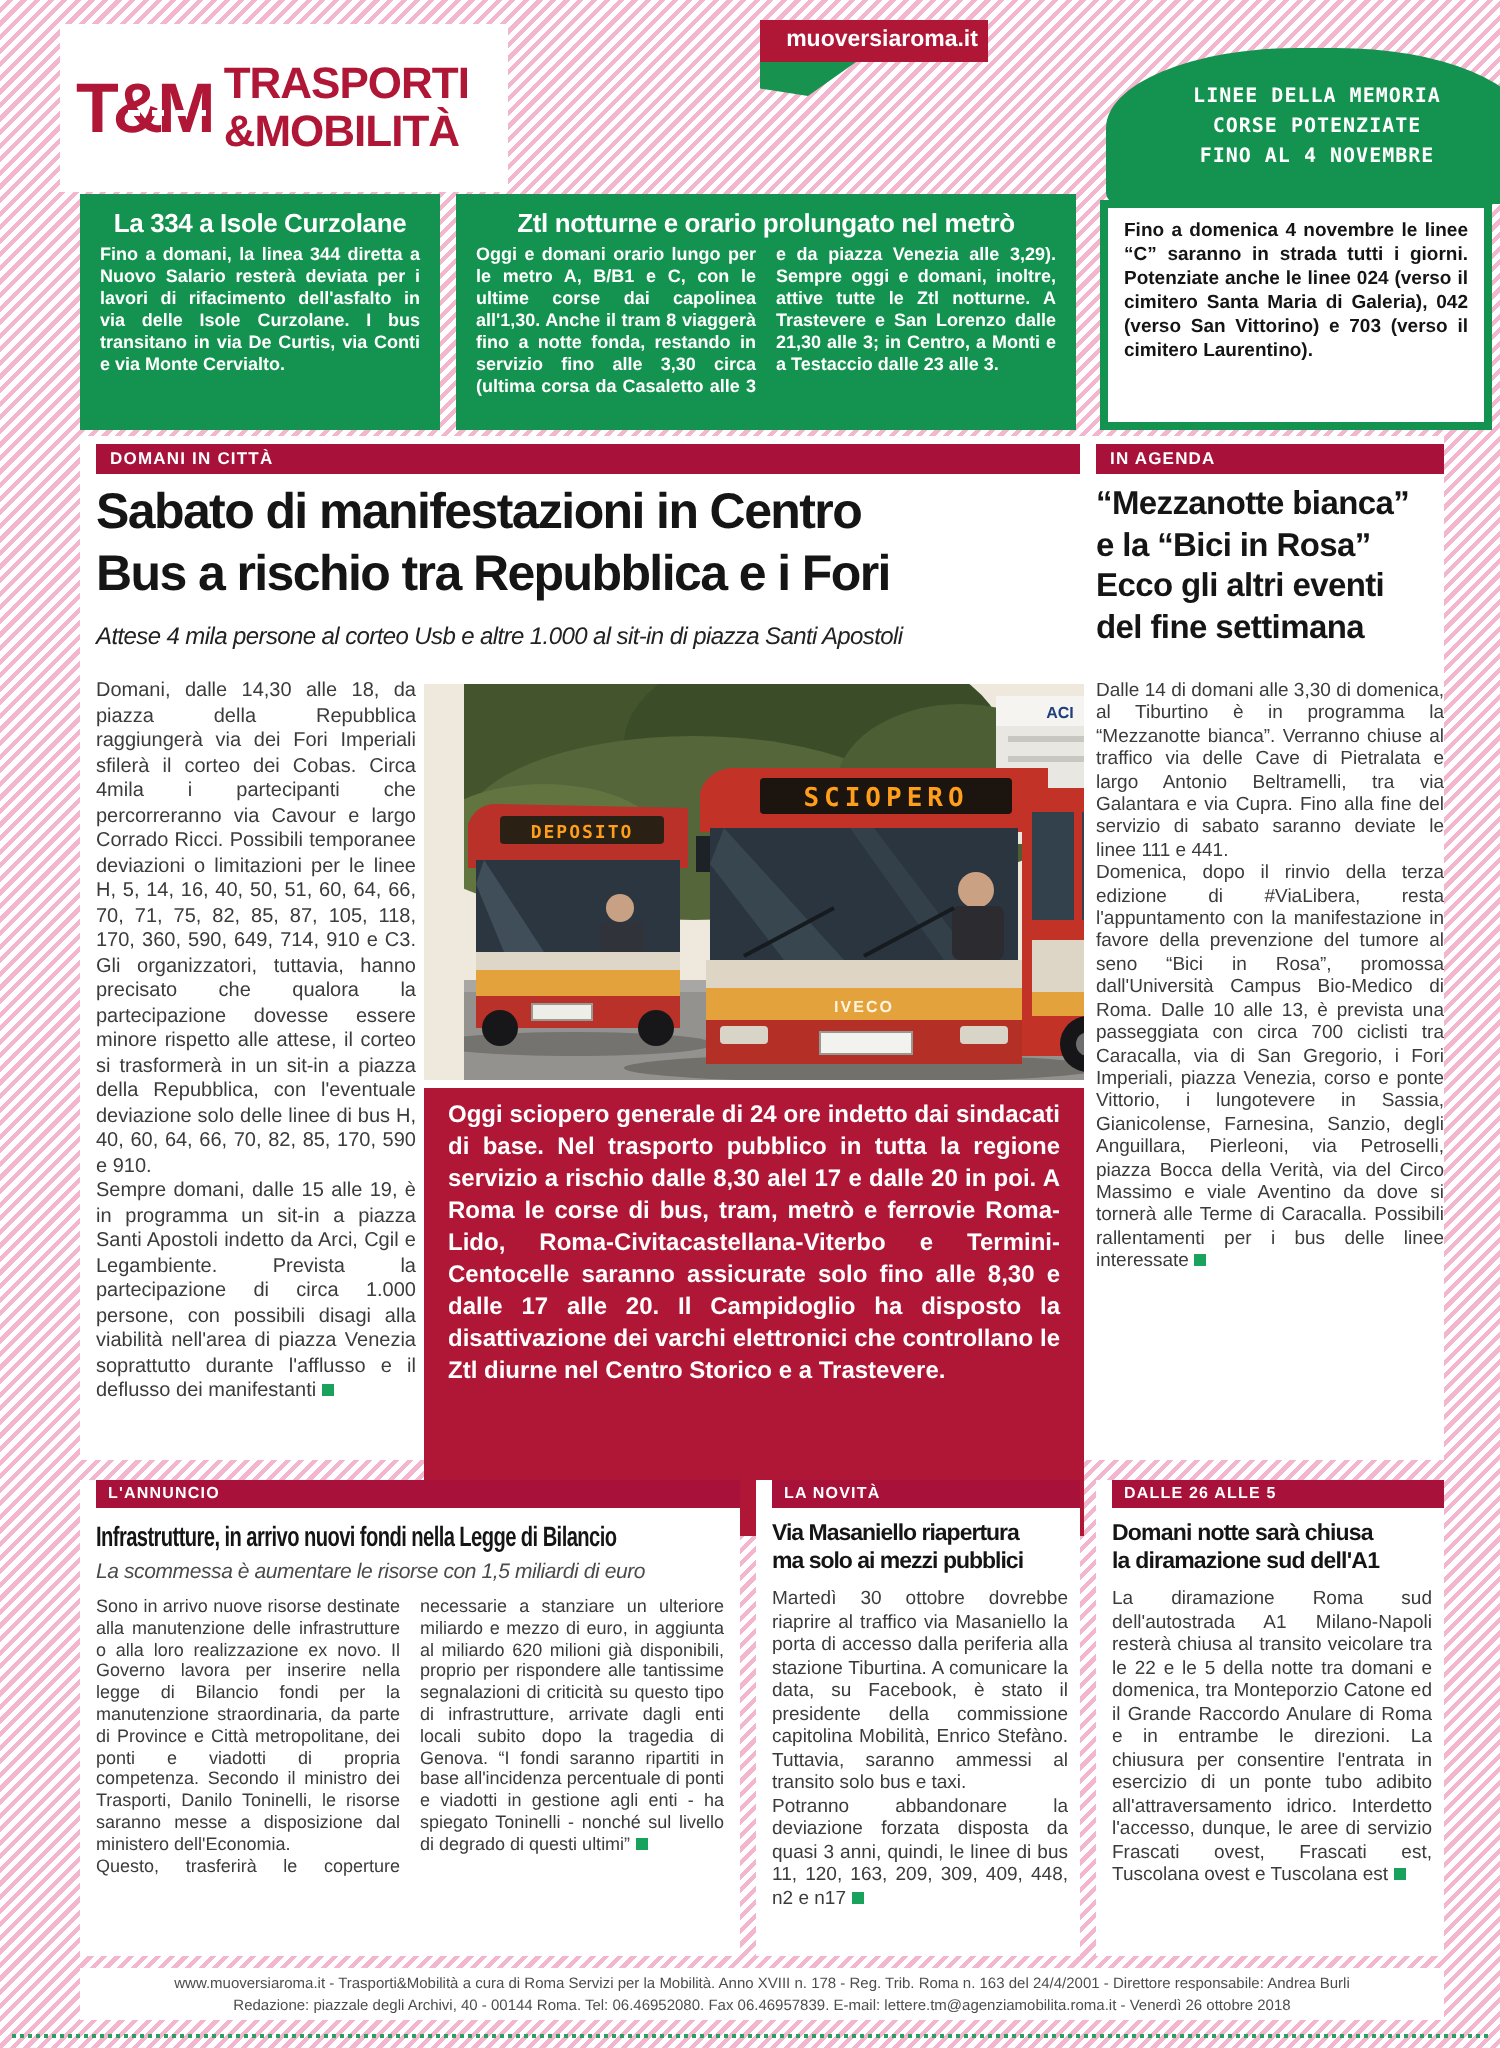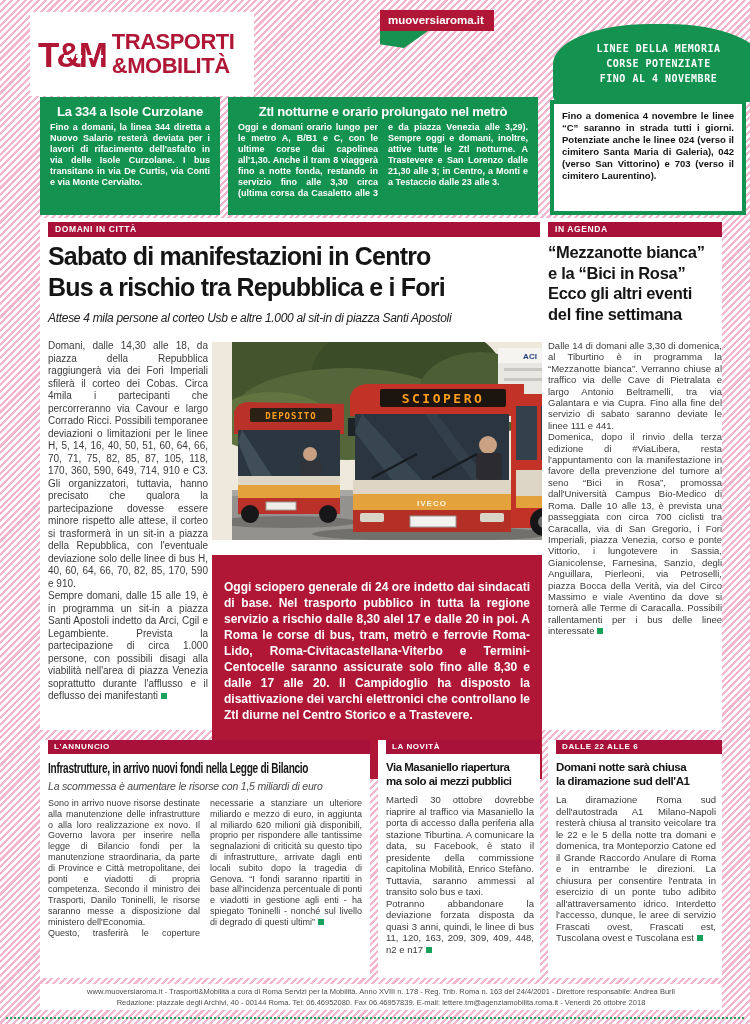--- a/index.html
+++ b/index.html
@@ -11,21 +11,21 @@
   }
   .abs { position:absolute; }
 
   
   .logo-box { left:30px; top:12px; width:224px; height:84px; background:#fff; display:flex; align-items:center; padding:4px 8px; }
   .logo-tm { position:relative; font-size:35px; font-weight:800; letter-spacing:-3px; color:#b01737; line-height:1; }
   .logo-tm::after { content:""; position:absolute; left:2px; right:2px; top:52%; height:3px;
     background:repeating-linear-gradient(90deg,#ffffff 0 6px, rgba(255,255,255,0) 6px 12px); }
   .brand { margin-left:7px; color:#b01737; font-weight:800; font-size:22px; line-height:24px; letter-spacing:-0.5px; white-space:pre-line; }
   .site-ribbon { left:380px; top:10px; width:114px; height:21px; background:#b01737; color:#fff;
-    font-size:11.5px; font-weight:700; line-height:21px; padding-left:8px; }
+    font-size:11.5px; font-weight:700; line-height:21px; padding-left:8px;text-align:center; }
   .ribbon-fold { left:380px; top:31px; width:48px; height:17px; background:#17934f;
     clip-path:polygon(0 0, 100% 0, 50% 100%, 0 78%); }
   .road-sign { left:553px; top:24px; width:211px; height:78px; background:#13934f;
     border-radius:96px 96px 6px 6px / 40px 40px 6px 6px;
     color:#fff; font-family:"DejaVu Sans Mono", monospace; font-weight:700;
     font-size:10px; line-height:15px; text-align:center; padding-top:17px; white-space:pre-line; letter-spacing:0.5px; }
 
   
   .gbox { background:#13934f; color:#fff; padding:7px 10px 6px; }
   .gbox-title { font-weight:700; font-size:13px; text-align:center; margin-bottom:3px; letter-spacing:-0.2px; }
@@ -41,22 +41,22 @@
   .kicker { position:absolute; background:#a8123a; color:#fff; font-size:8.5px; font-weight:700;
     letter-spacing:0.6px; line-height:15px; height:15px; padding-left:7px; }
   .k-main { left:8px; top:4px; width:492px; }
   .k-agenda { left:508px; top:4px; width:174px; }
   .headline { position:absolute; left:8px; top:23px; width:498px; font-size:25px; line-height:31px;
     font-weight:800; color:#151515; letter-spacing:-0.8px; white-space:pre-line; }
   .standfirst { position:absolute; left:8px; top:93px; width:500px; font-size:12px; letter-spacing:-0.3px; color:#222;font-style:italic; }
   .body-text { font-size:10px; line-height:12.5px; text-align:justify; color:#3b3b3b; }
   .body-left { position:absolute; left:8px; top:122px; width:160px; height:386px; overflow:hidden; }
   .photo { position:absolute; left:172px; top:124px; width:330px; height:198px; overflow:hidden; background:#efe9dd;padding-left:20px; }
-  .caption-red { position:absolute; left:172px; top:337px; width:330px; height:224px; background:#b01737;
-    color:#fff; font-size:12px; font-weight:700; line-height:16px; text-align:justify; padding:24px 12px; }
+  .caption-red { position:absolute; left:172px; top:326px; width:330px; height:224px; background:#b01737;
+    color:#fff; font-size:12px; font-weight:700; line-height:16px; text-align:justify; padding:5px 12px; }
   .agenda-headline { position:absolute; left:508px; top:24px; width:176px; font-size:16.5px; line-height:20.5px;
     font-weight:800; color:#151515; letter-spacing:-0.3px; white-space:pre-line; }
   .agenda-body { position:absolute; left:508px; top:122px; width:174px; height:386px; overflow:hidden;
     font-size:9.5px; line-height:11.4px; }
 
   .pre { white-space:pre-line; }
   .endsq { display:inline-block; width:6px; height:6px; background:#18a25c; margin-left:3px; }
 
   
   .bcard { position:absolute; top:740px; height:238px; background:#fff; }
@@ -201,21 +201,21 @@
 
   <div class="bcard card-b">
     <div class="bkick">LA NOVITÀ</div>
     <div class="bhead bhead-b">Via Masaniello riapertura
 ma solo ai mezzi pubblici</div>
     <div class="bbody bbody-b"><span class="pre">Martedì 30 ottobre dovrebbe riaprire al traffico via Masaniello la porta di accesso dalla periferia alla stazione Tiburtina. A comunicare la data, su Facebook, è stato il presidente della commissione capitolina Mobilità, Enrico Stefàno. Tuttavia, saranno ammessi al transito solo bus e taxi.
 Potranno abbandonare la deviazione forzata disposta da quasi 3 anni, quindi, le linee di bus 11, 120, 163, 209, 309, 409, 448, n2 e n17</span><span class="endsq"></span></div>
   </div>
 
   <div class="bcard card-c">
-    <div class="bkick">DALLE 22 ALLE 6</div>
+    <div class="bkick">DALLE 26 ALLE 5</div>
     <div class="bhead bhead-c">Domani notte sarà chiusa
 la diramazione sud dell'A1</div>
     <div class="bbody bbody-c"><span class="pre">La diramazione Roma sud dell'autostrada A1 Milano-Napoli resterà chiusa al transito veicolare tra le 22 e le 5 della notte tra domani e domenica, tra Monteporzio Catone ed il Grande Raccordo Anulare di Roma e in entrambe le direzioni. La chiusura per consentire l'entrata in esercizio di un ponte tubo adibito all'attraversamento idrico. Interdetto l'accesso, dunque, le aree di servizio Frascati ovest, Frascati est, Tuscolana ovest e Tuscolana est</span><span class="endsq"></span></div>
   </div>
 
   <div class="abs footer">
     <div>www.muoversiaroma.it - Trasporti&amp;Mobilità a cura di Roma Servizi per la Mobilità. Anno XVIII n. 178 - Reg. Trib. Roma n. 163 del 24/4/2001 - Direttore responsabile: Andrea Burli</div>
     <div>Redazione: piazzale degli Archivi, 40 - 00144 Roma. Tel: 06.46952080. Fax 06.46957839. E-mail: lettere.tm@agenziamobilita.roma.it - Venerdì 26 ottobre 2018</div>
   </div>
   <div class="abs bottom-rule"></div>

